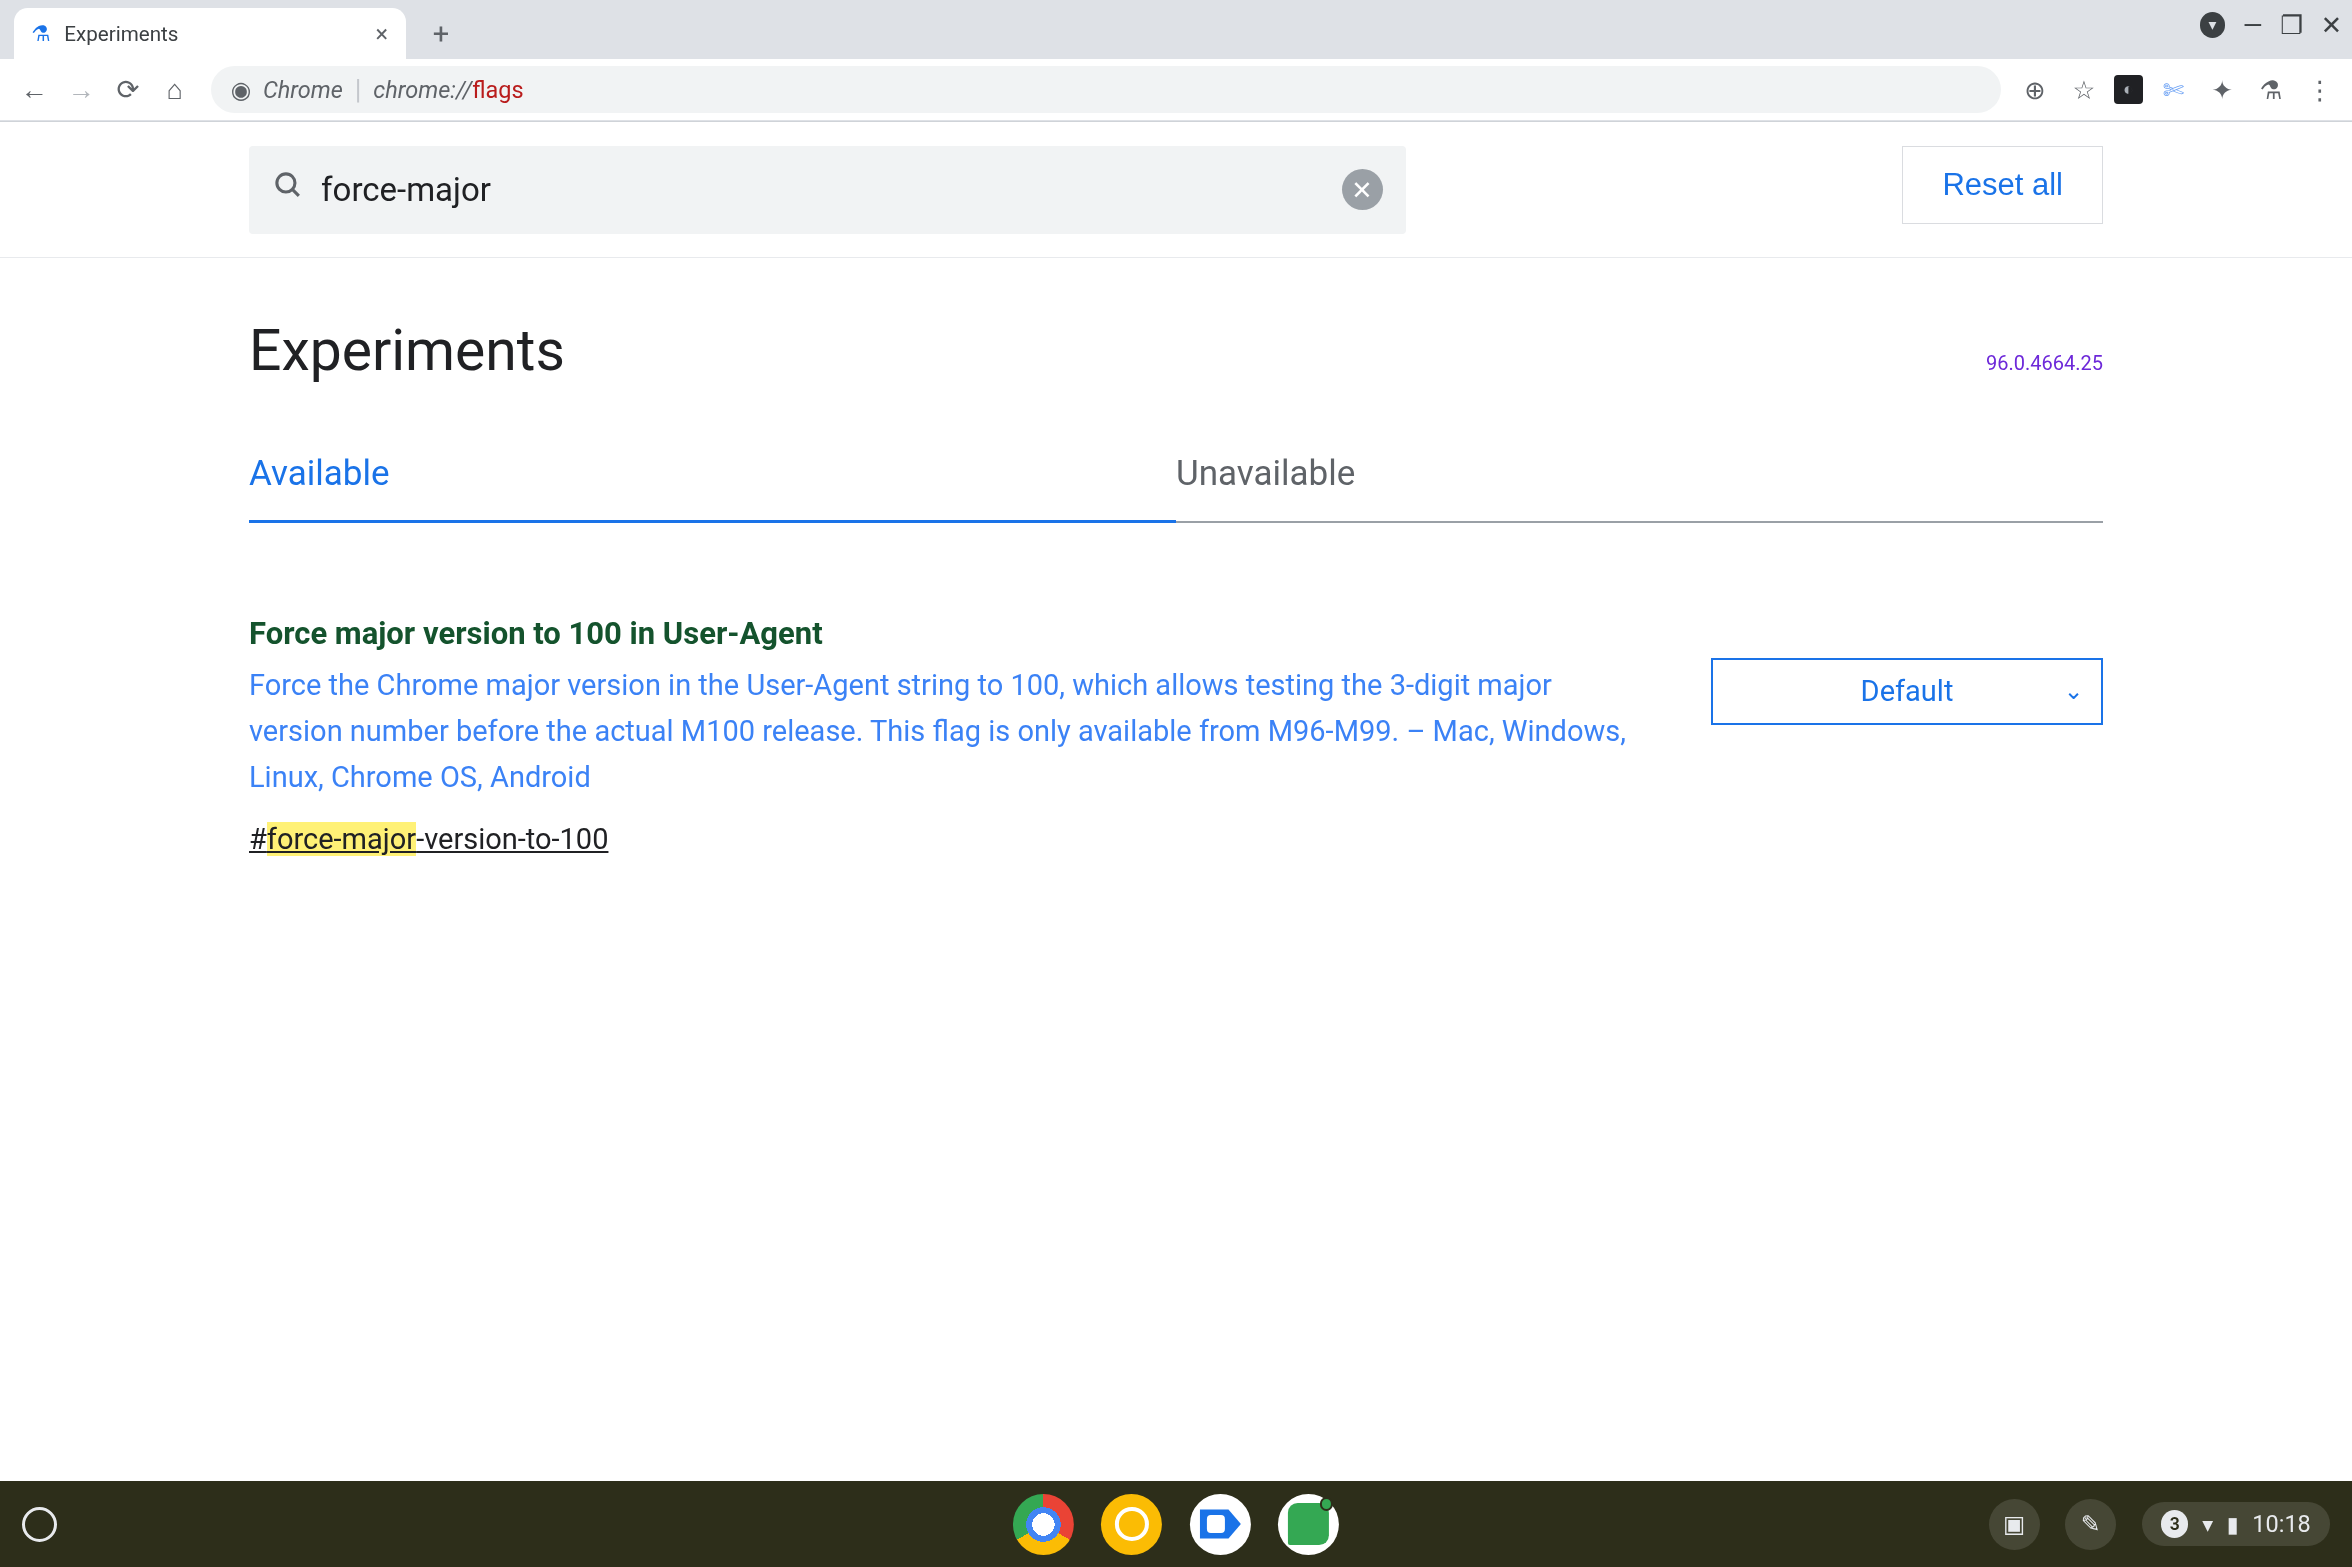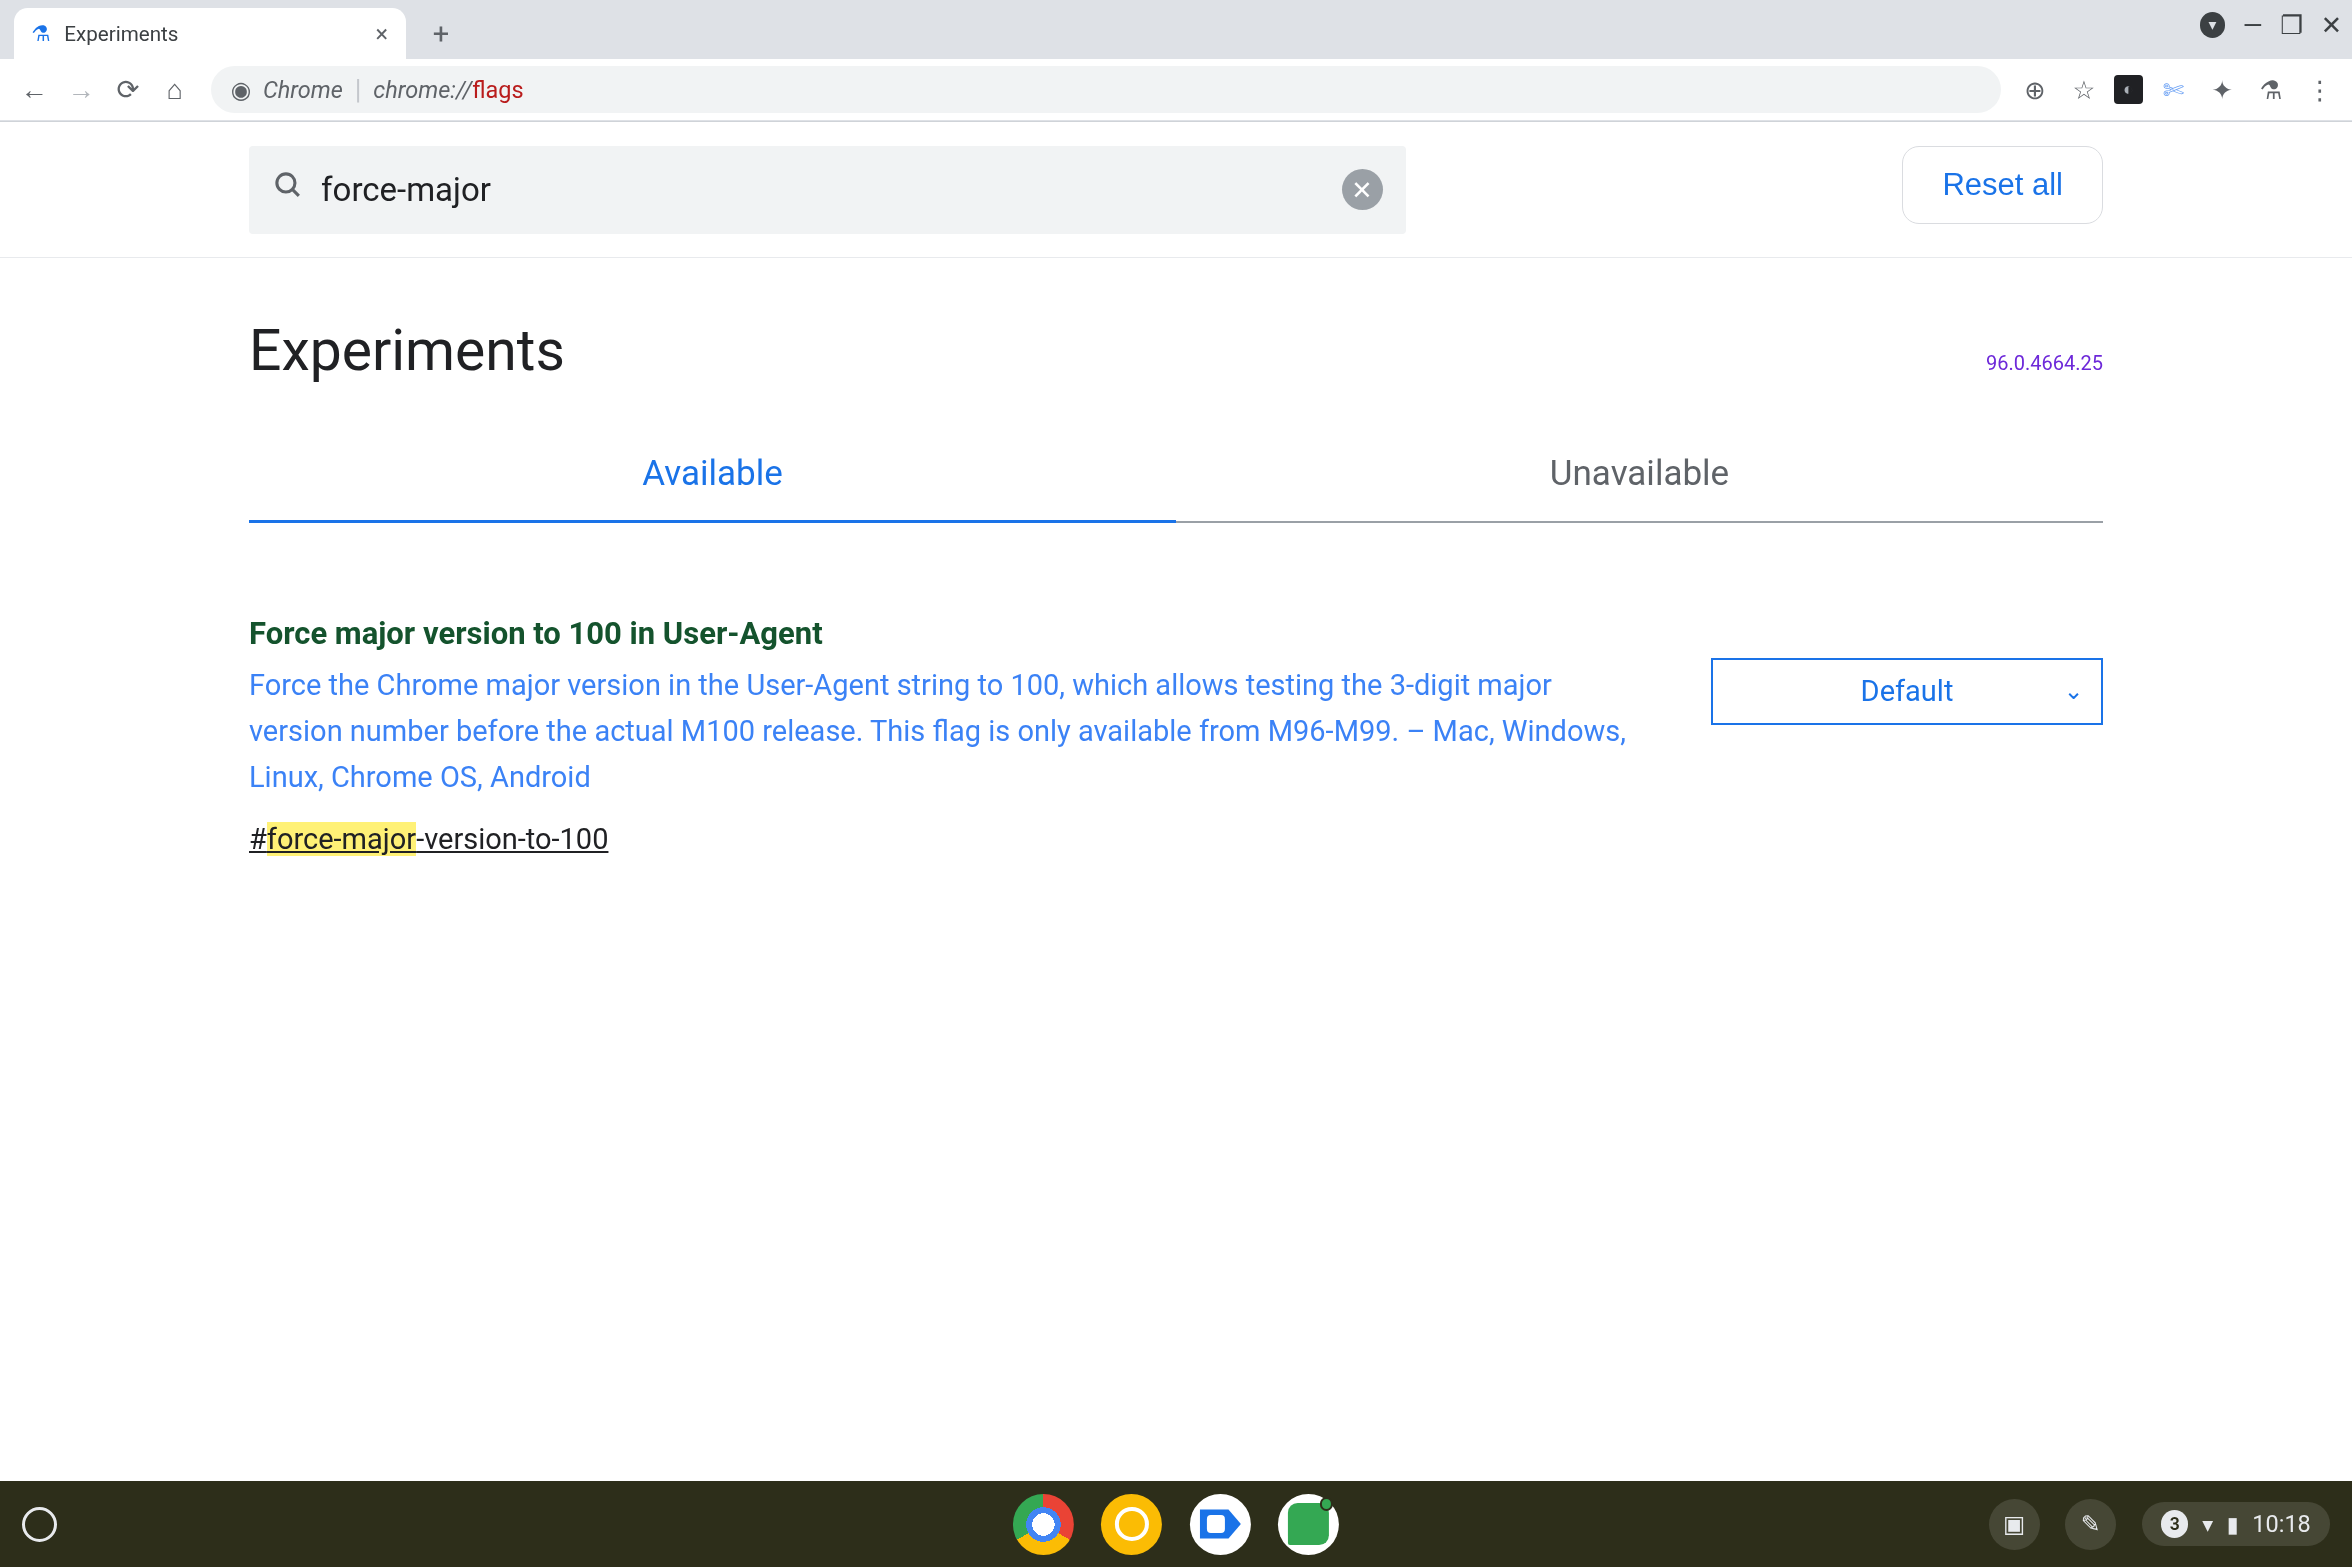--- a/index.html
+++ b/index.html
@@ -114,39 +114,39 @@
   }
   .search-box .mag { color:#5f6368;font-size:33px; }
   .search-box .clear {
     margin-left:auto;
     width:41px;height:41px;border-radius:50%;
     background:#9aa0a6;display:flex;align-items:center;justify-content:center;
     color:#fff;font-size:25.5px;
   }
   .reset-btn {
     border:1px solid #dadce0;
-    border-radius:17px;
+    border-radius:0;
     height:78px;
     padding:0 39px;
     display:flex;align-items:center;justify-content:center;
     color:#1a73e8;font-size:31px;background:#fff;
     position:absolute; right:249px; top:23.5px;
   }
   .heading-row {
     display:flex;align-items:baseline;
     padding:59px 249px 0 249px;
   }
   .heading { font-size:57px;color:#202124;font-weight:400; }
   .version { margin-left:auto;font-size:20px;color:#6d28d9; }
   .tabs {
     display:flex;
     margin:69px 249px 0 249px;
   }
   .tabpane {
-    flex:1;text-align:center;
+    flex:1;
     font-size:35px;
     padding-bottom:25.5px;
     border-bottom:2px solid #9aa0a6;
     color:#5f6368;
   }
   .tabpane.active {
     color:#1a73e8;
     border-bottom:3.9px solid #1a73e8;
     font-weight:400;
   }

